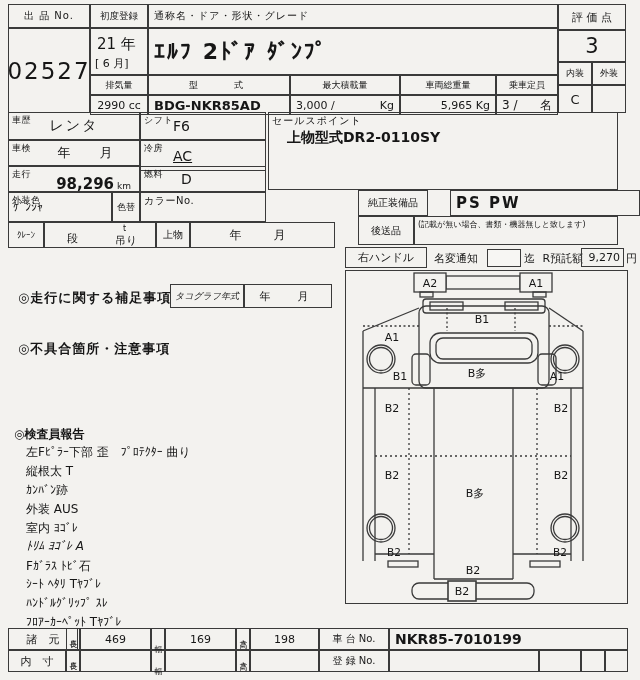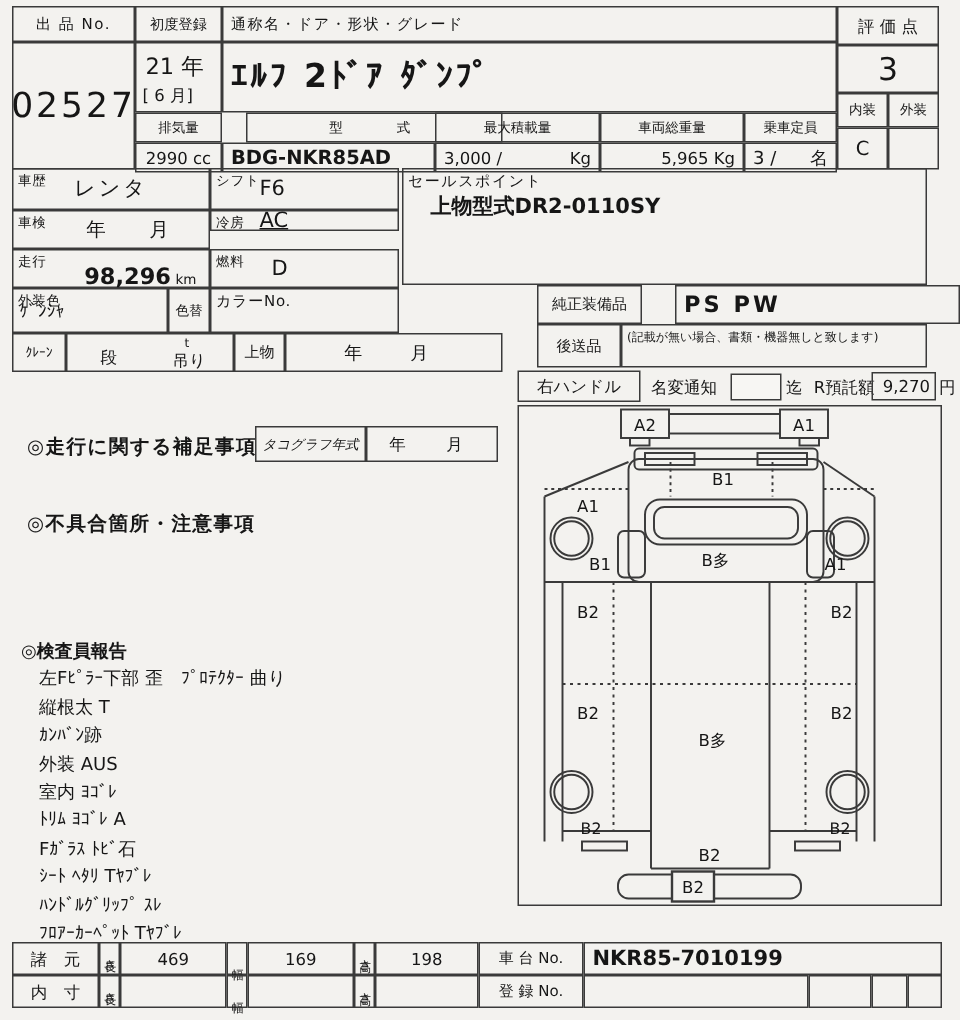--- a/index.html
+++ b/index.html
@@ -41,21 +41,21 @@
   <div class="noborder" style="left:6px;top:6px;font-size:15px;">21 年</div>
   <div class="noborder" style="left:4px;top:27px;font-size:11px;">[ 6 月]</div>
 </div>
 
 <div class="box l cellpad" style="left:148px;top:4px;width:410px;height:24px;font-size:10px;letter-spacing:1px;">通称名・ドア・形状・グレード</div>
 <div class="box l cellpad" style="left:148px;top:28px;width:410px;height:47px;font-size:22px;letter-spacing:2px;font-weight:600;">ｴﾙﾌ 2ﾄﾞｱ ﾀﾞﾝﾌﾟ</div>
 
 <div class="box c lbl9" style="left:90px;top:75px;width:58px;height:20px;">排気量</div>
 <div class="box c" style="left:90px;top:95px;width:58px;height:20px;font-size:11px;">2990 cc</div>
 
-<div class="box c lbl9" style="left:164px;top:75px;width:171px;height:20px;letter-spacing:6px;">型　　式</div>
+<div class="box c lbl9" style="left:148px;top:75px;width:142px;height:20px;letter-spacing:6px;">型　　式</div>
 <div class="box l cellpad" style="left:148px;top:95px;width:142px;height:20px;font-size:13px;font-weight:600;">BDG-NKR85AD</div>
 
 <div class="box c lbl9" style="left:290px;top:75px;width:110px;height:20px;">最大積載量</div>
 <div class="box between cellpad" style="left:290px;top:95px;width:110px;height:20px;font-size:11px;">
   <span>3,000 /</span>
   <span>Kg</span>
 </div>
 
 <div class="box c lbl9" style="left:400px;top:75px;width:96px;height:20px;">車両総重量</div>
 <div class="box r cellpad" style="left:400px;top:95px;width:96px;height:20px;font-size:11px;">5,965 Kg</div>
@@ -79,21 +79,21 @@
 </div>
 <div class="box" style="left:140px;top:112px;width:126px;height:28px;">
   <span class="corner-lbl">シフト</span>
   <div class="l" style="height:100%;padding-left:32px;font-size:14px;">F6</div>
 </div>
 
 <div class="box" style="left:8px;top:140px;width:132px;height:26px;">
   <span class="corner-lbl">車検</span>
   <div class="c" style="height:100%;padding-left:30px;font-size:13px;letter-spacing:8px;">年　月</div>
 </div>
-<div class="box" style="left:140px;top:140px;width:126px;height:14px;text-decoration:underline;">
+<div class="box" style="left:140px;top:140px;width:126px;height:31px;text-decoration:underline;">
   <span class="corner-lbl">冷房</span>
   <div class="l" style="height:100%;padding-left:32px;font-size:14px;">AC</div>
 </div>
 
 <div class="box" style="left:8px;top:166px;width:132px;height:26px;">
   <span class="corner-lbl">走行</span>
   <div class="r" style="height:100%;padding-right:8px;align-items:baseline;padding-top:8px;">
     <span style="font-size:15px;font-weight:600;">98,296</span>
     <span style="font-size:9px;margin-left:3px;">km</span>
   </div>
@@ -147,21 +147,21 @@
 
 <div class="noborder" style="left:18px;top:340px;font-size:13px;font-weight:600;letter-spacing:1px;">◎不具合箇所・注意事項</div>
 
 <div class="noborder" style="left:14px;top:426px;font-size:12px;font-weight:600;">◎検査員報告</div>
 <div class="noborder" style="left:26px;top:444px;width:310px;font-size:12px;">
   <div style="height:19px;">左Fﾋﾟﾗｰ下部 歪　ﾌﾟﾛﾃｸﾀｰ 曲り</div>
   <div style="height:19px;">縦根太 T</div>
   <div style="height:19px;">ｶﾝﾊﾞﾝ跡</div>
   <div style="height:19px;">外装 AUS</div>
   <div style="height:19px;">室内 ﾖｺﾞﾚ</div>
-  <div style="height:19px;">ﾄﾘﾑ ﾖｺﾞﾚ A</div>
+  <div style="height:19px;font-style:italic;">ﾄﾘﾑ ﾖｺﾞﾚ A</div>
   <div style="height:19px;">Fｶﾞﾗｽ ﾄﾋﾞ石</div>
   <div style="height:19px;">ｼｰﾄ ﾍﾀﾘ Tﾔﾌﾞﾚ</div>
   <div style="height:19px;">ﾊﾝﾄﾞﾙｸﾞﾘｯﾌﾟ ｽﾚ</div>
   <div style="height:19px;">ﾌﾛｱｰｶｰﾍﾟｯﾄ Tﾔﾌﾞﾚ</div>
 </div>
 
 <div class="box" style="left:345px;top:270px;width:283px;height:334px;">
 <svg width="280" height="331" viewBox="0 0 280 331">
   <g fill="none" stroke="#3a3a3a" stroke-width="1.3">
 
@@ -234,21 +234,21 @@
   <text x="46" y="208" text-anchor="middle">B2</text>
   <text x="215" y="208" text-anchor="middle">B2</text>
   <text x="129" y="226" text-anchor="middle">B多</text>
   <text x="48" y="285" text-anchor="middle" class="small-mark">B2</text>
   <text x="214" y="285" text-anchor="middle" class="small-mark">B2</text>
   <text x="127" y="303" text-anchor="middle">B2</text>
   <text x="116" y="324" text-anchor="middle">B2</text>
 </svg>
 </div>
 
-<div class="box c" style="left:8px;top:628px;width:58px;height:22px;font-size:11px;">諸　元</div>
+<div class="box c" style="left:8px;top:628px;width:70px;height:22px;font-size:11px;">諸　元</div>
 <div class="box vert" style="left:66px;top:628px;width:14px;height:22px;">長さ</div>
 <div class="box c" style="left:80px;top:628px;width:71px;height:22px;font-size:11px;">469</div>
 <div class="box vert" style="left:151px;top:628px;width:14px;height:22px;">幅</div>
 <div class="box c" style="left:165px;top:628px;width:71px;height:22px;font-size:11px;">169</div>
 <div class="box vert" style="left:236px;top:628px;width:14px;height:22px;">高さ</div>
 <div class="box c" style="left:250px;top:628px;width:69px;height:22px;font-size:11px;">198</div>
 <div class="box c" style="left:319px;top:628px;width:70px;height:22px;font-size:10px;">車 台 No.</div>
 <div class="box l cellpad" style="left:389px;top:628px;width:239px;height:22px;font-size:14px;font-weight:600;">NKR85-7010199</div>
 
 <div class="box c" style="left:8px;top:650px;width:58px;height:22px;font-size:11px;">内　寸</div>

